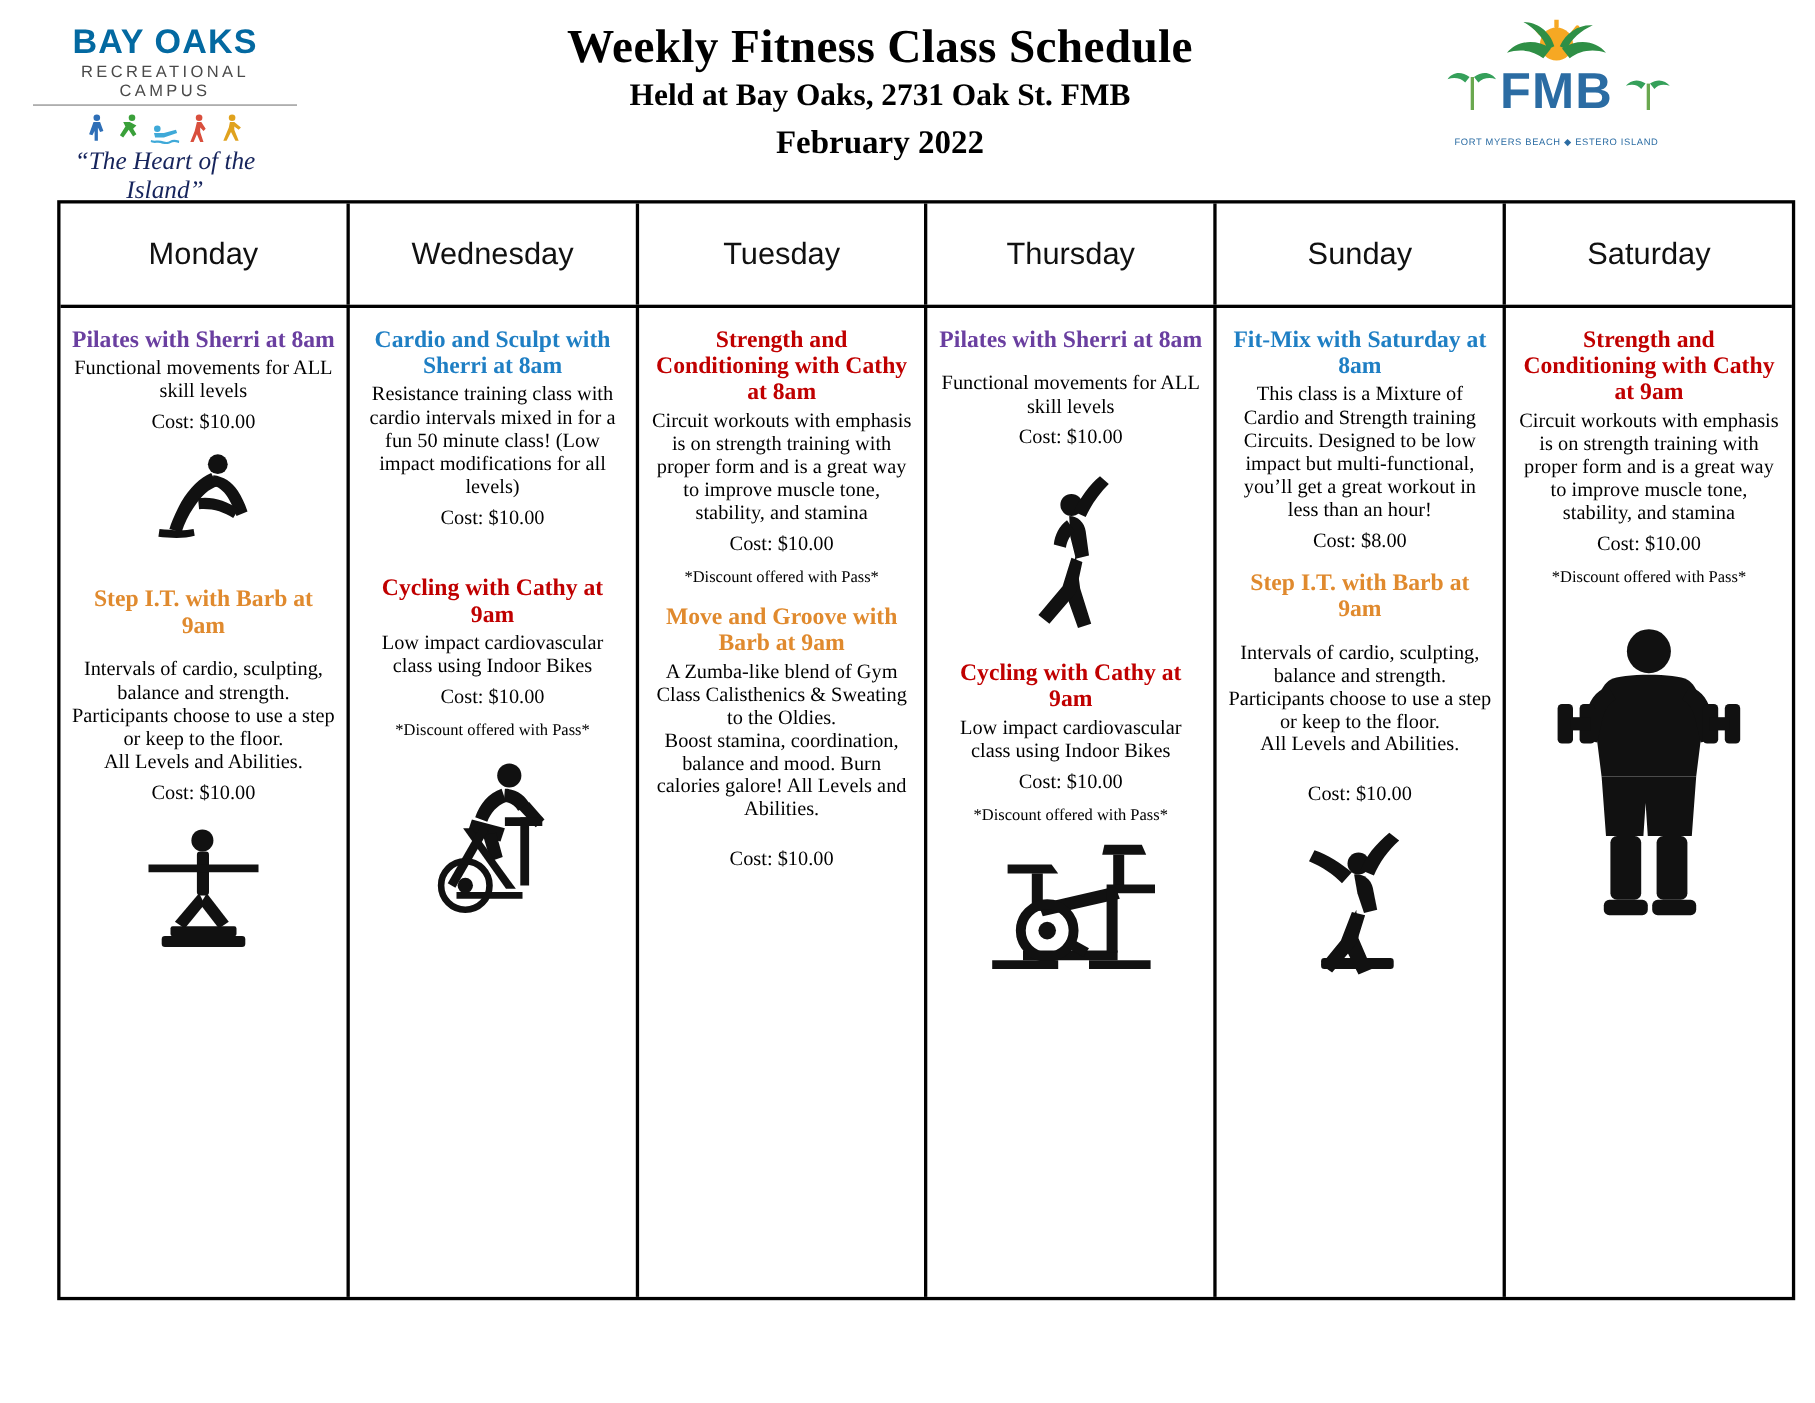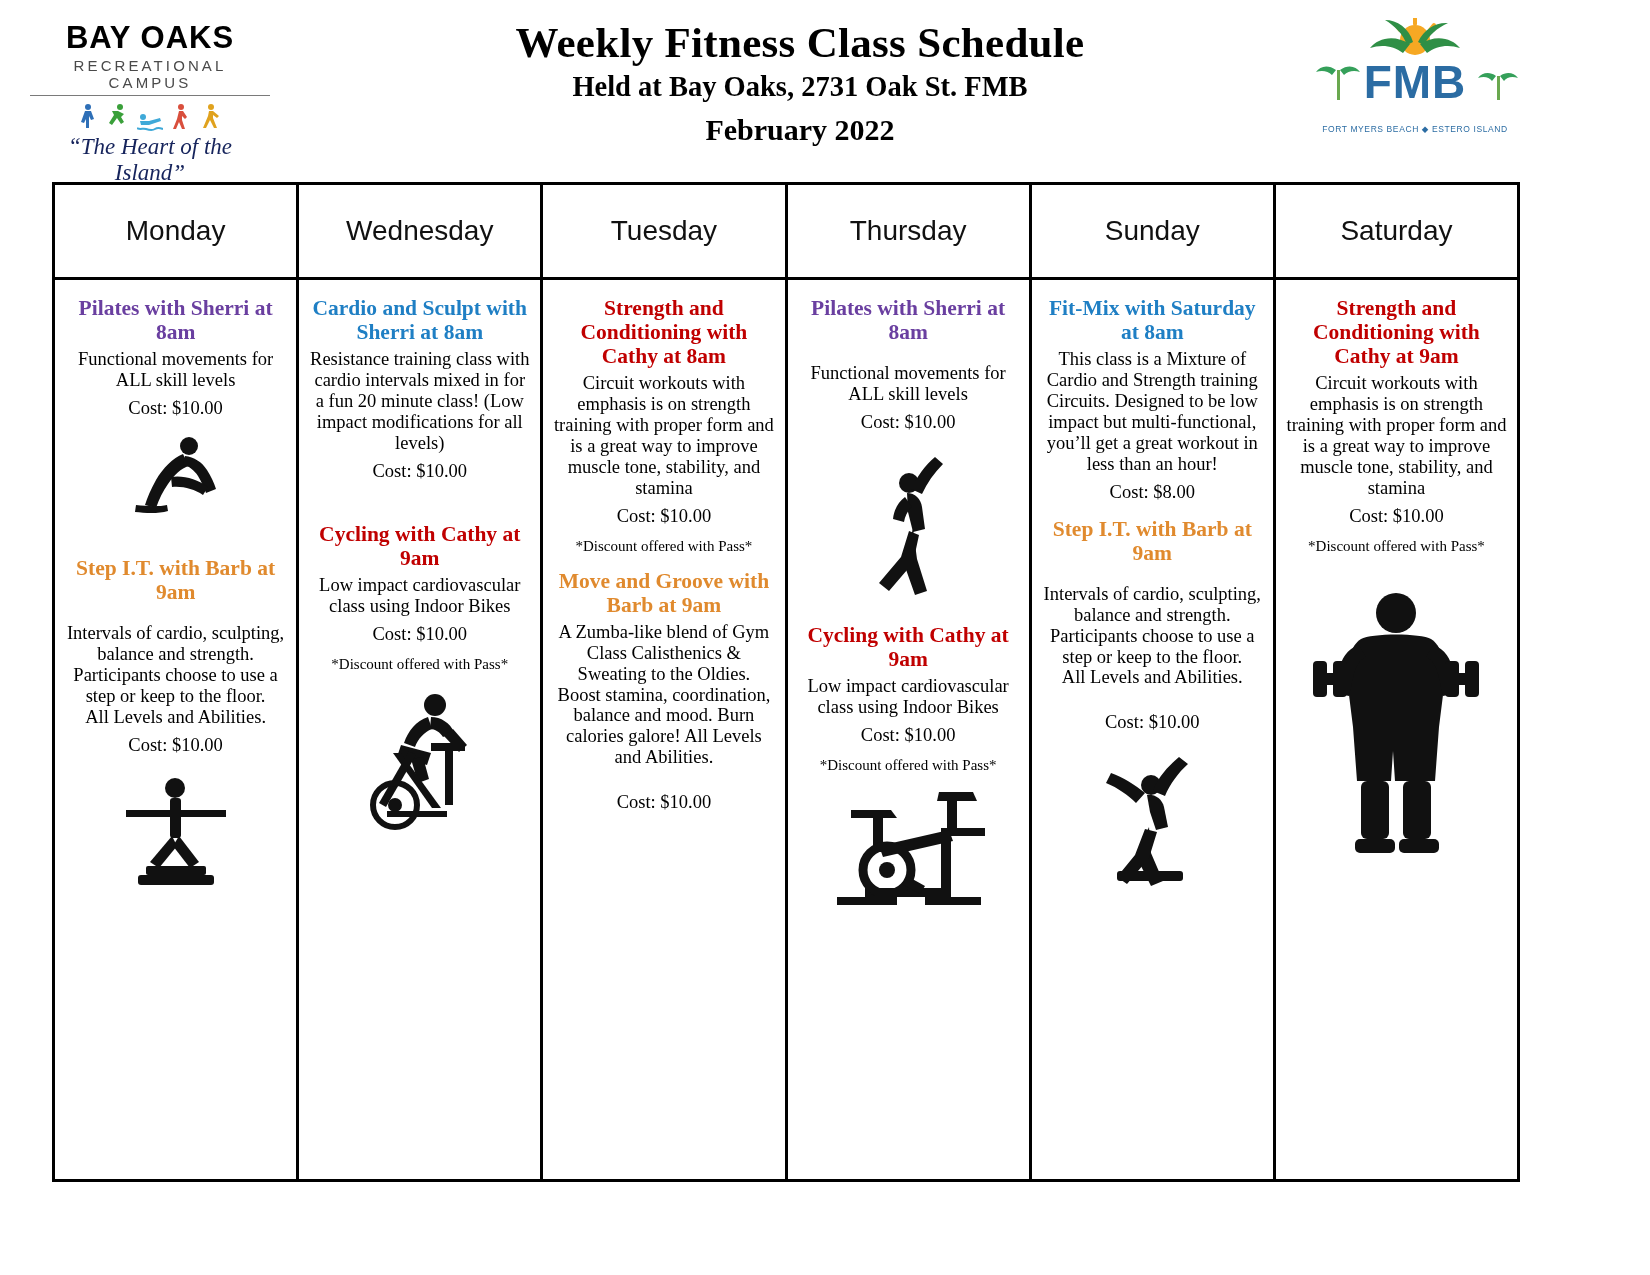--- a/index.html
+++ b/index.html
@@ -27,21 +27,21 @@
     left: 30px;
     top: 22px;
     width: 240px;
     text-align: center;
   }
   .logo-left .bayoaks {
     font-family: "Liberation Sans", sans-serif;
     font-weight: bold;
     font-size: 31px;
     letter-spacing: 1px;
-    color: #000000;
+    color: #0369a1;
     line-height: 1.05;
   }
   .logo-left .reccampus {
     font-family: "Liberation Sans", sans-serif;
     font-size: 15px;
     letter-spacing: 3.1px;
     color: #4a4a4a;
     margin-top: 2px;
     border-bottom: 1.5px solid #7a7a7a;
     padding-bottom: 4px;
@@ -99,21 +99,21 @@
     letter-spacing: 0.6px;
     color: #2b6ca3;
     margin-top: 1px;
   }
 
   
   .calendar {
     position: absolute;
     left: 52px;
     top: 182px;
-    width: 1468px;
+    width: 1580px;
     height: 1000px;
     border: 3px solid #000;
     box-sizing: border-box;
     display: flex;
     flex-direction: column;
     background: #fff;
   }
   .day-head-row {
     display: flex;
     height: 92px;
@@ -316,21 +316,21 @@
             <path d="M71 70l20 26-9 6-17-22z"></path>
             <rect x="38" y="100" width="60" height="9" rx="2"></rect>
             <rect x="30" y="109" width="76" height="10" rx="3"></rect>
           </g>
         </svg>
       </div>
     </div>
 
     <div class="day-col">
       <div class="class-title c-blue">Cardio and Sculpt with Sherri at 8am</div>
-      <div class="class-desc">Resistance training class with cardio intervals mixed in for a fun 20 minute class! (Low impact modifications for all levels)</div>
+      <div class="class-desc">Resistance training class with cardio intervals mixed in for a fun 50 minute class! (Low impact modifications for all levels)</div>
       <div class="class-cost">Cost: $10.00</div>
       <div class="gap-lg"></div>
       <div class="class-title c-red">Cycling with Cathy at 9am</div>
       <div class="class-desc">Low impact cardiovascular class using Indoor Bikes</div>
       <div class="class-cost">Cost: $10.00</div>
       <div class="class-note">*Discount offered with Pass*</div>
       <div class="figure">
         <svg width="170" height="150" viewBox="0 0 170 150" aria-hidden="true">
           <g fill="#111">
             <circle cx="100" cy="22" r="11"></circle>

